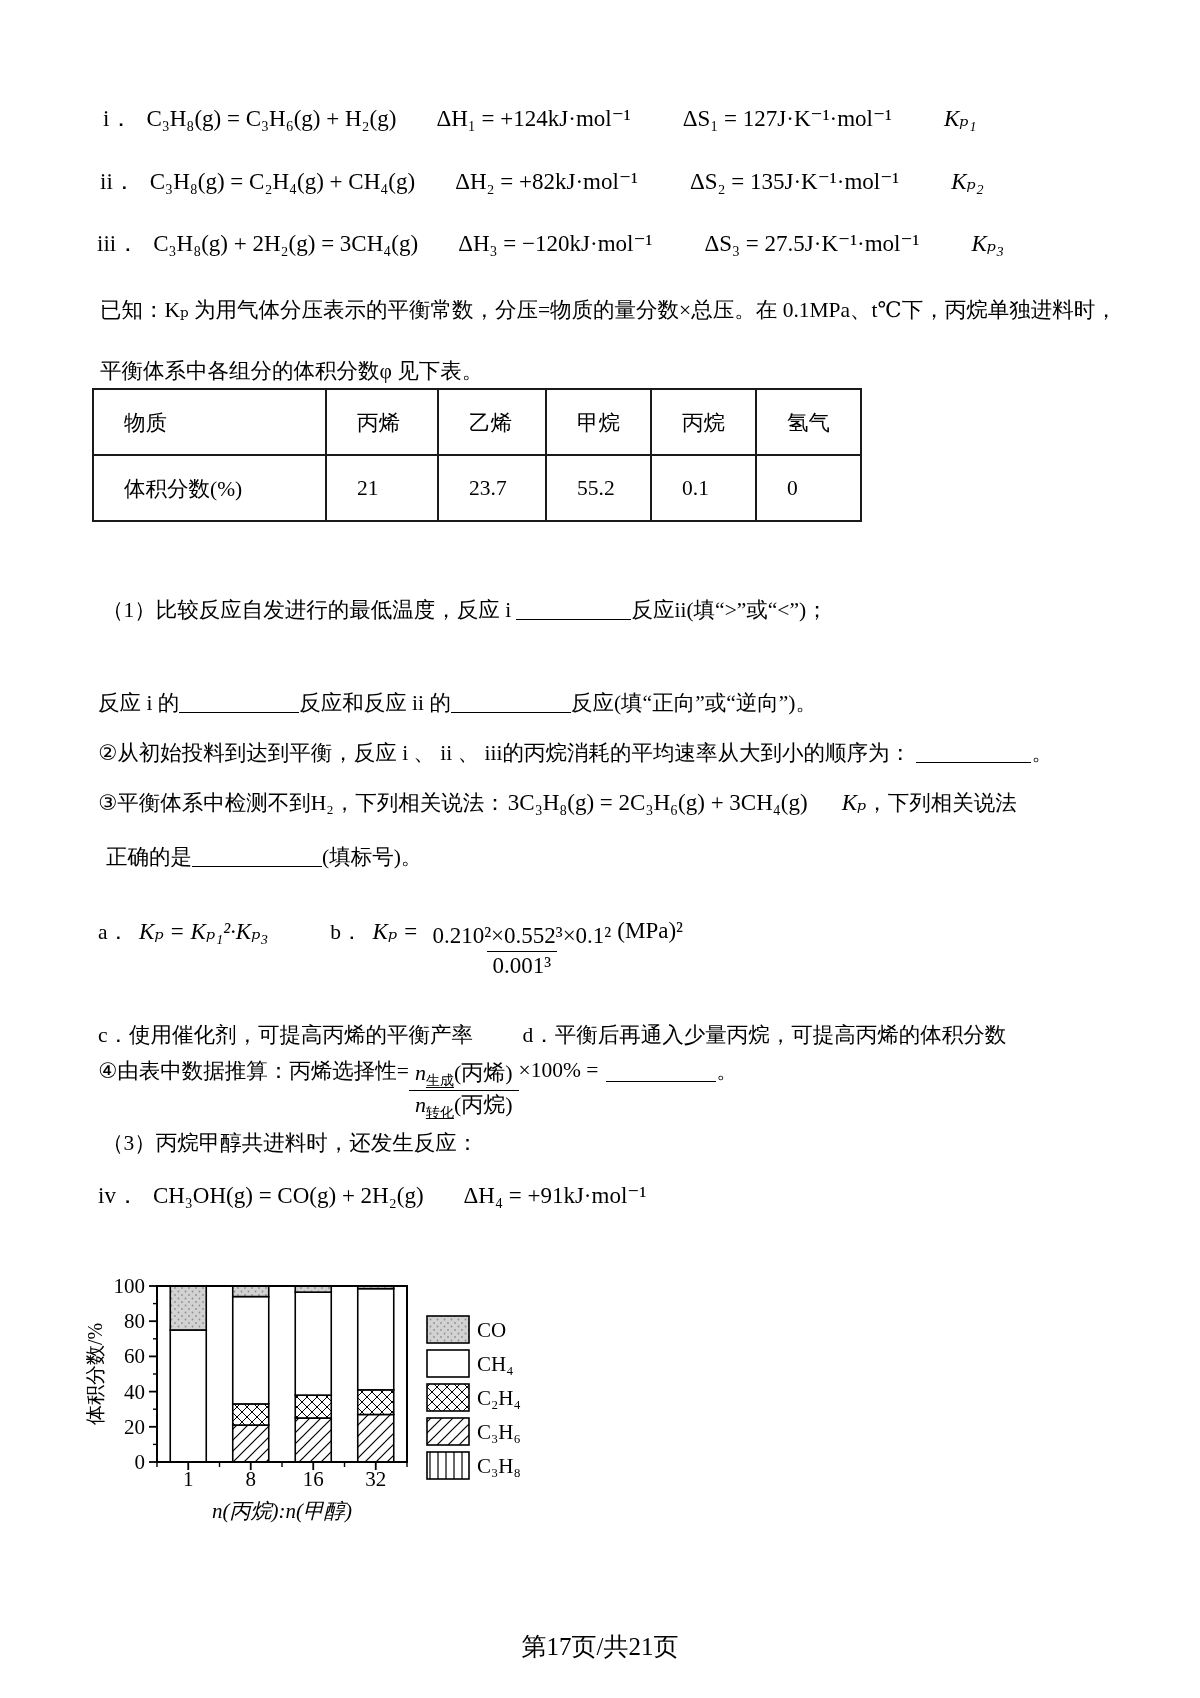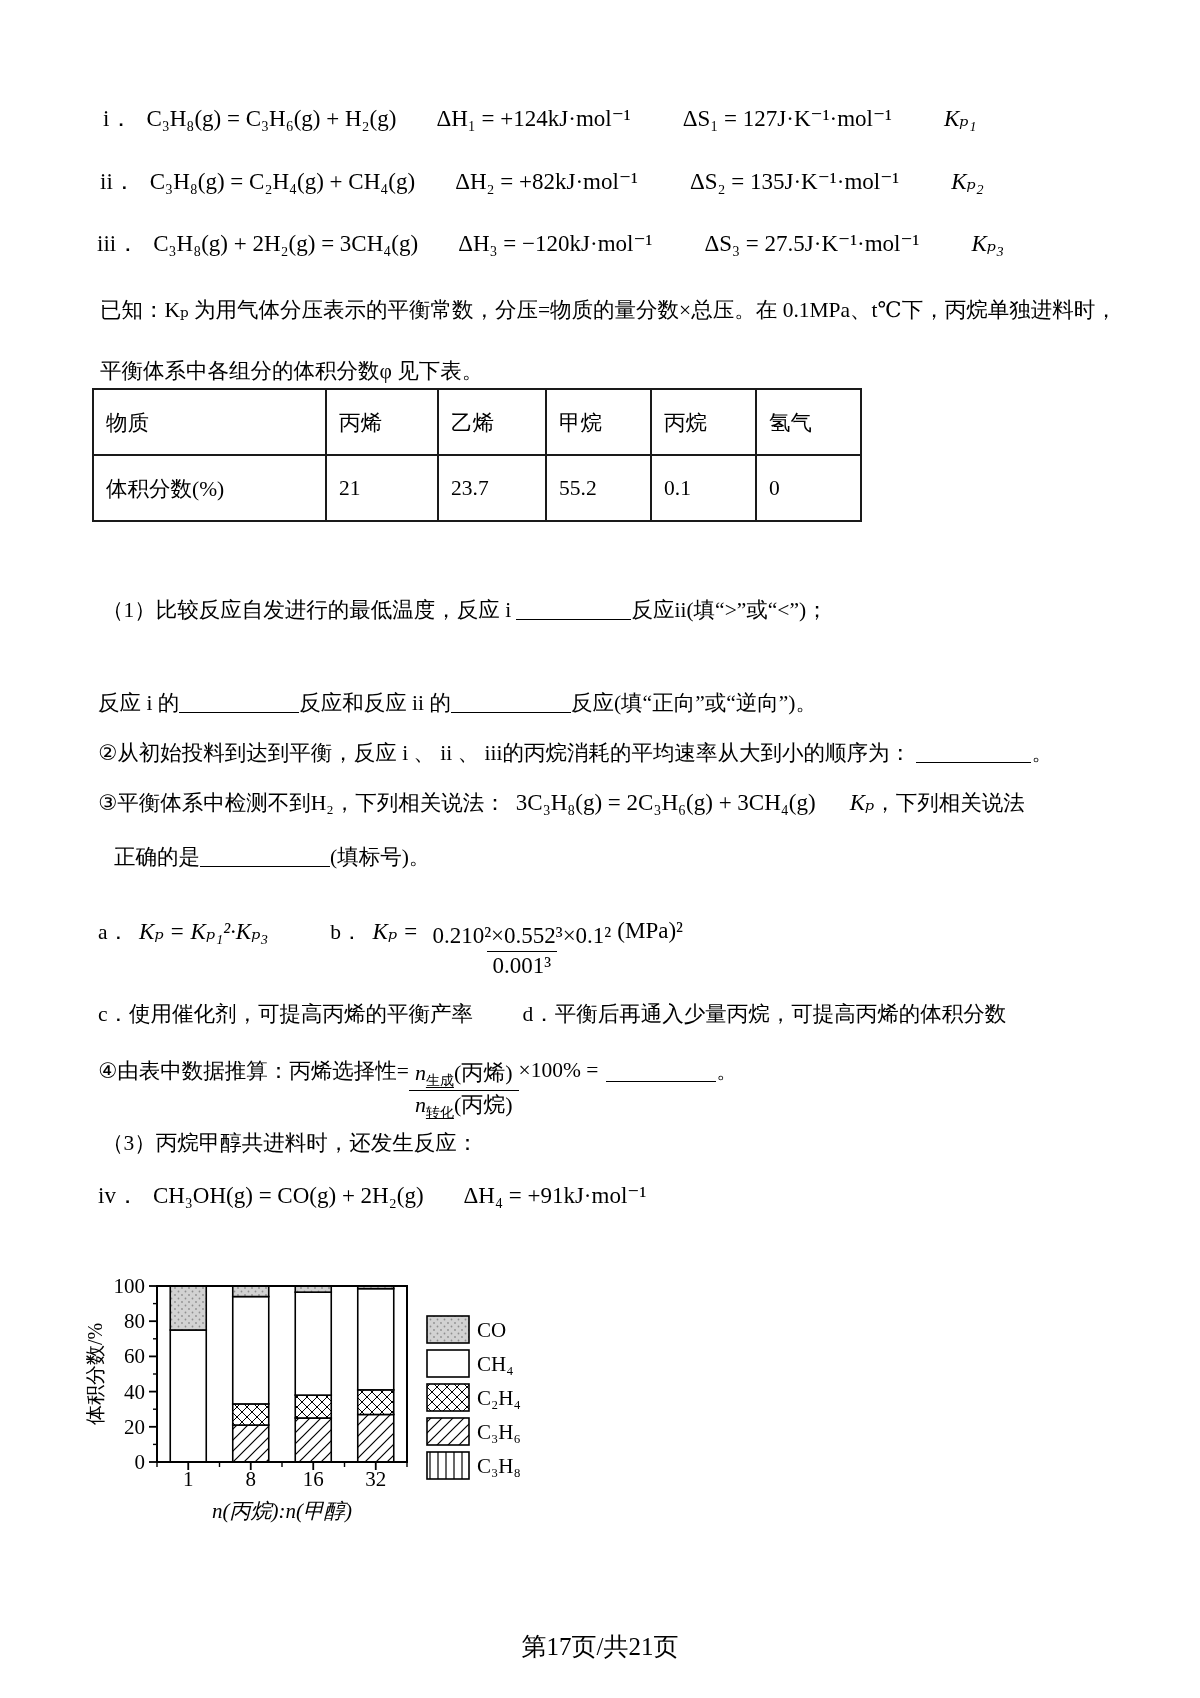--- a/index.html
+++ b/index.html
@@ -12,21 +12,21 @@
   .abs { position:absolute; white-space:nowrap; }
   .eq { font-size:23px; }
   .eq .gap-s { display:inline-block; width:14px; }
   .eq .gap-m { display:inline-block; width:40px; }
   .eq .gap-l { display:inline-block; width:52px; }
   .kp-var { font-style:italic; }
   .blank { display:inline-block; border-bottom:1.6px solid #000; height:1.05em; vertical-align:-3px; }
   .b115 { width:115px; } .b120 { width:120px; } .b130 { width:130px; } .b110 { width:110px; }
   table.qtable { border-collapse:collapse; table-layout:fixed; }
   table.qtable td {
-    border:2px solid #1a1a1a; height:64px; padding:0 0 0 12px;
+    border:2px solid #1a1a1a; height:64px; padding:0 0 0 30px;
     font-size:21.5px; vertical-align:middle;
   }
   .frac { display:inline-flex; flex-direction:column; align-items:center; vertical-align:middle; line-height:1.25;margin-top:41px; }
   .frac .num { padding:0 6px; }
   .frac .den { border-top:1.8px solid #000; padding:0 6px; }
   .row-center { display:flex; align-items:center; }
   .opt-label { margin-right:10px; }
   sub.cjk { font-size:14px;text-decoration:underline; }
   .footer { width:100%; text-align:center; font-size:25px; }
 </style>
@@ -81,39 +81,39 @@
     <span>（1）比较反应自发进行的最低温度，反应 i </span><span class="blank b115"></span><span>反应ii(填“&gt;”或“&lt;”)；</span>
   </div>
 
   <div class="abs" style="top:738px;left:98px">
     <span>②从初始投料到达到平衡，反应 i 、 ii 、 iii的丙烷消耗的平均速率从大到小的顺序为：</span> <span class="blank b115"></span><span>。</span>
   </div>
   <div class="abs" style="top:688px;left:98px">
     <span>反应 i 的</span><span class="blank b120"></span><span>反应和反应 ii 的</span><span class="blank b120"></span><span>反应(填“正向”或“逆向”)。</span>
   </div>
   <div class="abs" style="top:788px;left:98px">
-    <span>③平衡体系中检测不到H₂，下列相关说法：</span><span class="eq" style="margin-left:10px">3C₃H₈(g) = 2C₃H₆(g) + 3CH₄(g)</span><span class="eq kp-var" style="margin-left:34px">Kₚ</span><span>，下列相关说法</span>
-  </div>
-  <div class="abs" style="top:842px;left:114px">
+    <span>③平衡体系中检测不到H₂，下列相关说法：</span><span class="eq" style="margin-left:2px">3C₃H₈(g) = 2C₃H₆(g) + 3CH₄(g)</span><span class="eq kp-var" style="margin-left:34px">Kₚ</span><span>，下列相关说法</span>
+  </div>
+  <div class="abs" style="top:842px;left:106px">
     <span>正确的是</span><span class="blank b130"></span><span>(填标号)。</span>
   </div>
 
   <div class="abs row-center" style="top:895px;left:98px;height:72px">
     <span class="opt-label">a．</span>
     <span class="eq kp-var">Kₚ = Kₚ₁²·Kₚ₃</span>
     <span class="opt-label" style="margin-left:62px">b．</span>
     <span class="eq kp-var">Kₚ =</span>
     <span class="frac eq" style="margin-left:8px">
       <span class="num">0.210²×0.552³×0.1²</span>
       <span class="den">0.001³</span>
     </span>
     <span class="eq">(MPa)²</span>
   </div>
 
-  <div class="abs" style="top:999px;left:98px">
+  <div class="abs" style="top:1020px;left:98px">
     <span>c．使用催化剂，可提高丙烯的平衡产率</span>
     <span style="margin-left:44px">d．平衡后再通入少量丙烷，可提高丙烯的体积分数</span>
   </div>
 
   <div class="abs row-center" style="top:1032px;left:98px;height:76px">
     <span>④由表中数据推算：丙烯选择性=</span>
     <span class="frac" style="font-size:22px">
       <span class="num"><i>n</i><sub class="cjk">生成</sub><span>(丙烯)</span></span>
       <span class="den"><i>n</i><sub class="cjk">转化</sub><span>(丙烷)</span></span>
     </span>

